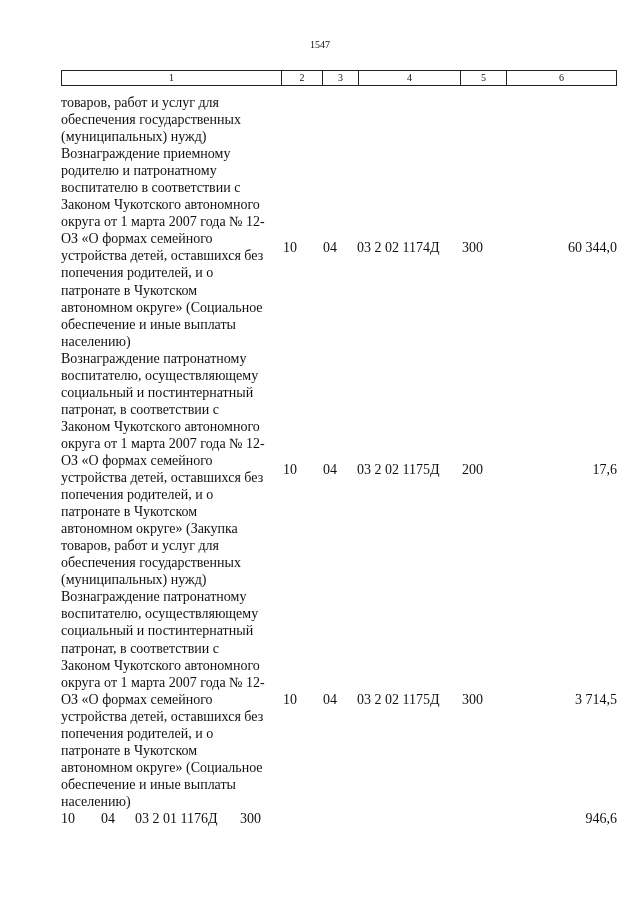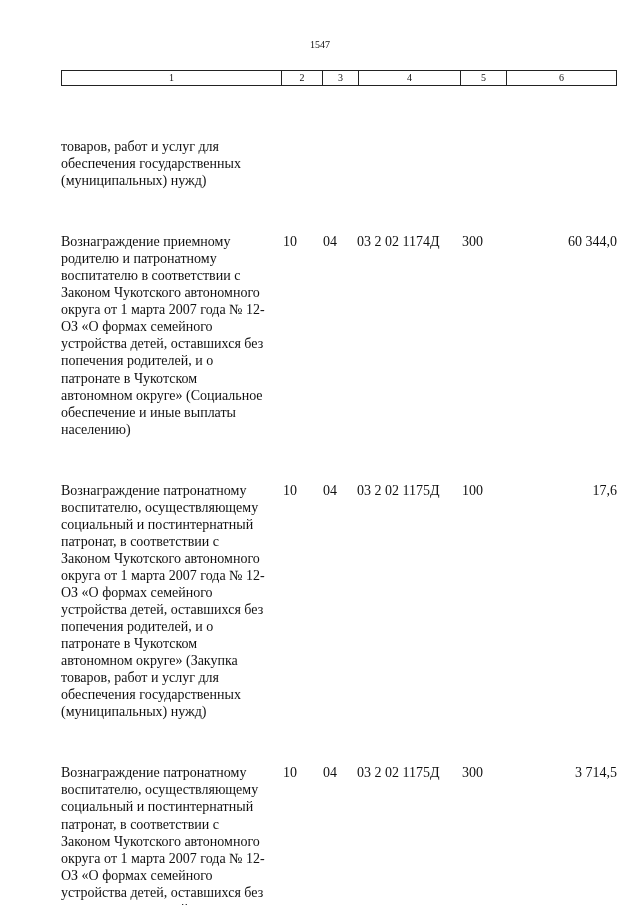--- a/index.html
+++ b/index.html
@@ -51,22 +51,21 @@
   .body-rows {
     position: absolute;
     top: 94px;
     left: 61px;
     width: 556px;
     font-size: 14px;
     line-height: 17.05px;
   }
   .row {
     display: flex;
-    align-items: flex-start;
-    margin-top: 44px;
+    align-items: center;
   }
   .c1 { width: 222px; white-space: pre-line; }
   .c2 { width: 40px; }
   .c3 { width: 34px; }
   .c4 { width: 105px; }
   .c5 { width: 45px; }
   .c6 { flex: 1; text-align: right; }
 </style>
 </head>
 <body>
@@ -123,21 +122,21 @@
 устройства детей, оставшихся без
 попечения родителей, и о
 патронате в Чукотском
 автономном округе» (Закупка
 товаров, работ и услуг для
 обеспечения государственных
 (муниципальных) нужд)</div>
     <div class="c2">10</div>
     <div class="c3">04</div>
     <div class="c4">03 2 02 1175Д</div>
-    <div class="c5">100</div>
+    <div class="c5">200</div>
     <div class="c6">17,6</div>
   </div>
   <div class="row">
     <div class="c1">Вознаграждение патронатному
 воспитателю, осуществляющему
 социальный и постинтернатный
 патронат, в соответствии с
 Законом Чукотского автономного
 округа от 1 марта 2007 года № 12-
 ОЗ «О формах семейного

